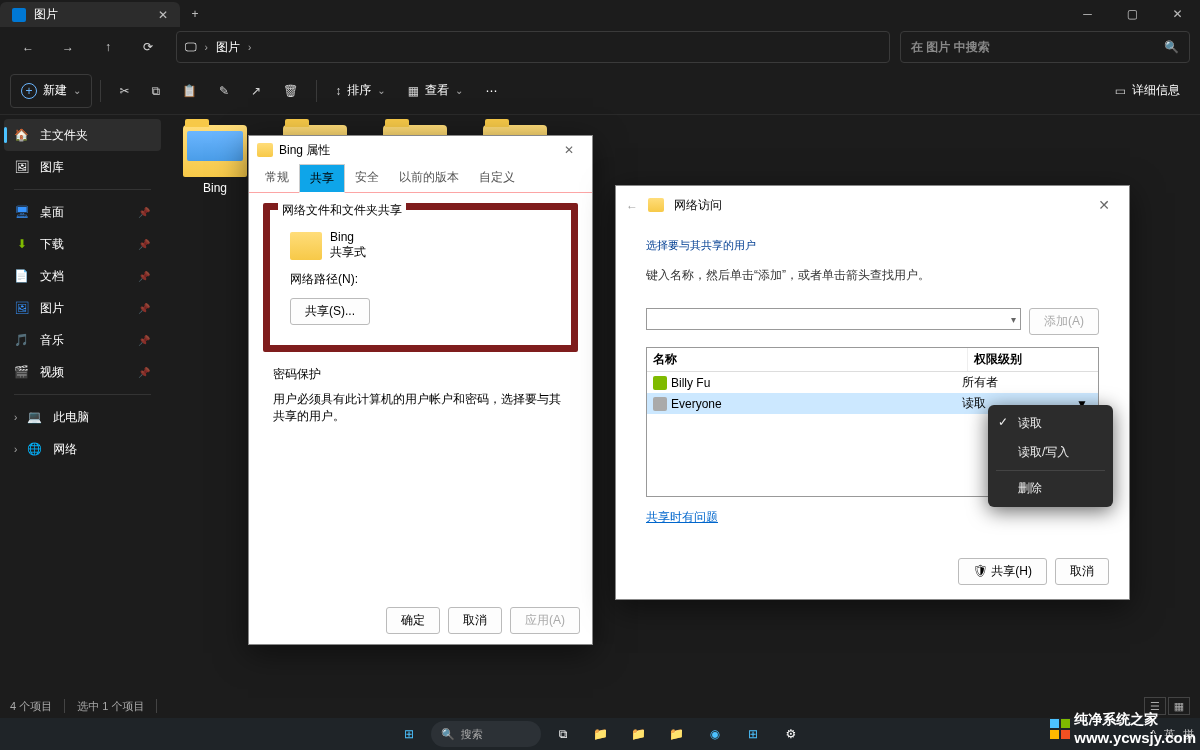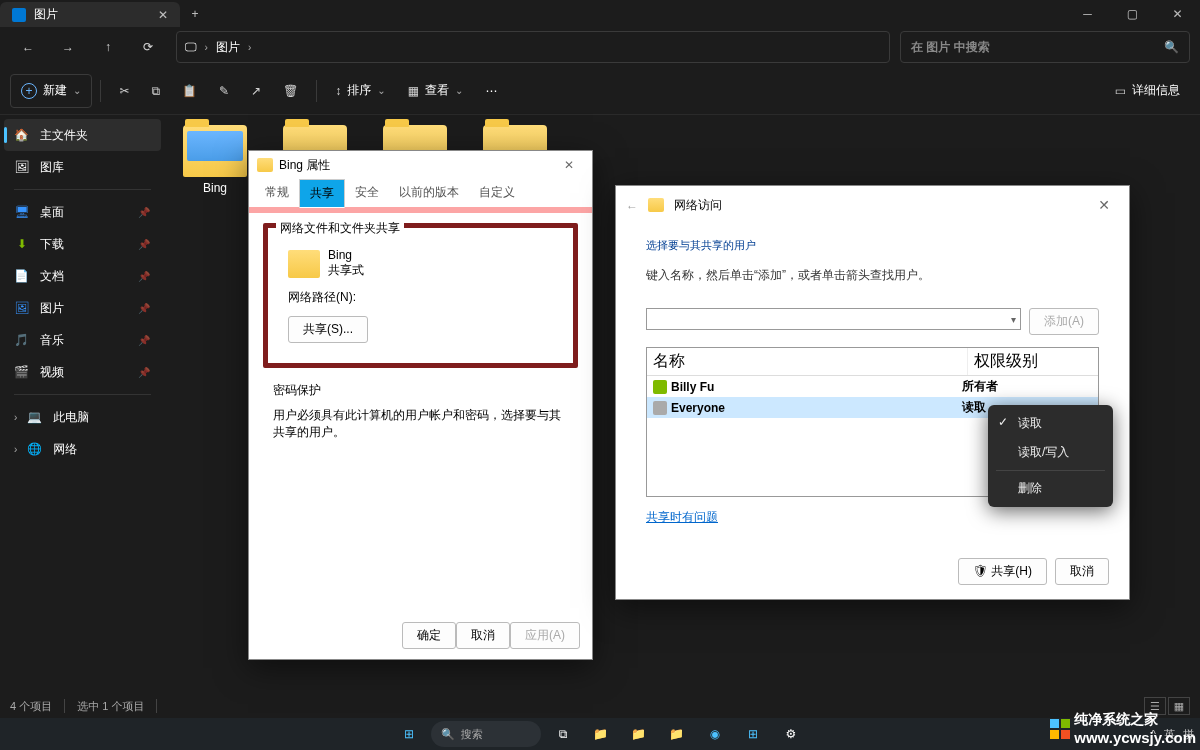--- a/index.html
+++ b/index.html
@@ -58,51 +58,51 @@
 .tray { position: absolute; right: 6px; display: flex; align-items: center; gap: 8px; font-size: 11px; color: #ccc; }
 .watermark { position: absolute; right: 4px; bottom: 4px; display: flex; align-items: center; gap: 4px; color: #fff; font-size: 14px; font-weight: bold; }
 .wm-logo { width: 20px; height: 20px; display: grid; grid-template: 1fr 1fr / 1fr 1fr; gap: 2px; }
 .wm-logo span { background: #4cc2ff; }
 .wm-logo span:nth-child(2) { background: #7fba00; }
 .wm-logo span:nth-child(3) { background: #ffb900; }
 .wm-logo span:nth-child(4) { background: #f25022; }
 
 
 .dialog { position: absolute; background: #fff; color: #000; border: 1px solid #888; box-shadow: 0 8px 30px rgba(0,0,0,.5); }
-.dlg-props { left: 248px; top: 150px; width: 345px; height: 510px; }
+.dlg-props { left: 248px; top: 135px; width: 345px; height: 510px; }
 .dlg-title { height: 28px; display: flex; align-items: center; padding: 0 8px; gap: 6px; font-size: 12px; }
 .dlg-close { margin-left: auto; width: 30px; text-align: center; opacity: .6; }
-.dlg-tabs { display: flex; border-bottom: 6px solid #fca5a5; padding: 0 6px; font-size: 12px; }
+.dlg-tabs { display: flex; border-bottom: 1px solid #fca5a5; padding: 0 6px; font-size: 12px; }
 .dlg-tab { padding: 5px 10px; color: #555; }
 .dlg-tab.active { border: 1px solid #ccc; border-bottom: 1px solid #fff; margin-bottom: -1px; background: #0ea5e9; color: #000; }
 .dlg-body { padding: 10px 14px; font-size: 12px; }
-.section { border: 5px solid #7f1d1d; border-radius: 2px; padding: 20px; margin-bottom: 10px; position: relative; }
+.section { border: 7px solid #7f1d1d; border-radius: 2px; padding: 20px; margin-bottom: 10px; position: relative; }
 .sec-title { position: absolute; top: -8px; left: 8px; background: #fff; padding: 0 4px; font-size: 12px; }
 .share-row { display: flex; align-items: center; gap: 8px; }
 .mini-folder { width: 32px; height: 28px; background: linear-gradient(#ffdd7a, #f7c948); border-radius: 2px; }
 .btn { border: 1px solid #bbb; background: #fdfdfd; padding: 4px 14px; border-radius: 3px; font-size: 12px; }
 .btn:disabled { color: #aaa; }
 .link { color: #0066cc; text-decoration: underline; }
-.dlg-footer { position: absolute; bottom: 10px; right: 12px; display: flex; }
+.dlg-footer { position: absolute; bottom: 10px; right: 12px; display: flex; gap: 8px; }
 
 
 .dlg-net { left: 615px; top: 185px; width: 515px; height: 415px; }
 .net-head { height: 38px; display: flex; align-items: center; padding: 0 10px; gap: 10px; }
 .net-head .dlg-close { font-size: 14px; }
 .net-body { padding: 14px 30px; font-size: 12px; }
 .net-title { font-size: 11px; color: #003e92; margin-bottom: 14px; }
 .net-sub { font-size: 12px; color: #333; margin-bottom: 24px; }
 .net-row { display: flex; gap: 8px; margin-bottom: 12px; }
 .net-select { flex: 1; height: 22px; border: 1px solid #999; background: #fff; display: flex; align-items: center; justify-content: flex-end; padding: 0 4px; }
 .net-table { border: 1px solid #999; height: 150px; }
 .net-th { display: flex; background: #fff; border-bottom: 1px solid #ddd; }
-.net-th > div { padding: 3px 6px; font-size: 16px; }
+.net-th > div { padding: 3px 6px; font-size: 12px; font-weight: bold; }
 .net-th > div:first-child { flex: 1; border-right: 1px solid #eee; }
 .net-th > div:last-child { width: 130px; }
-.net-tr { display: flex; padding: 2px 6px; align-items: center; font-weight: bold; }
+.net-tr { display: flex; padding: 2px 6px; align-items: center; }
 .net-tr > div:first-child { flex: 1; display: flex; align-items: center; gap: 4px; }
 .net-tr > div:last-child { width: 130px; display: flex; align-items: center; justify-content: space-between; padding-right: 4px; }
 .net-tr.selected { background: #cce8ff; }
 .person-ico { width: 14px; height: 14px; background: #7fba00; border-radius: 2px; }
 .net-footer { position: absolute; bottom: 14px; right: 20px; display: flex; gap: 8px; }
 
 
 .ctx-menu { position: absolute; left: 988px; top: 405px; width: 125px; background: #2c2c2c; border-radius: 6px; box-shadow: 0 4px 20px rgba(0,0,0,.6); padding: 4px 0; color: #eee; }
 .ctx-item { padding: 6px 12px 6px 30px; font-size: 12px; position: relative; }
 .ctx-item.checked::before { content: "✓"; position: absolute; left: 10px; }

